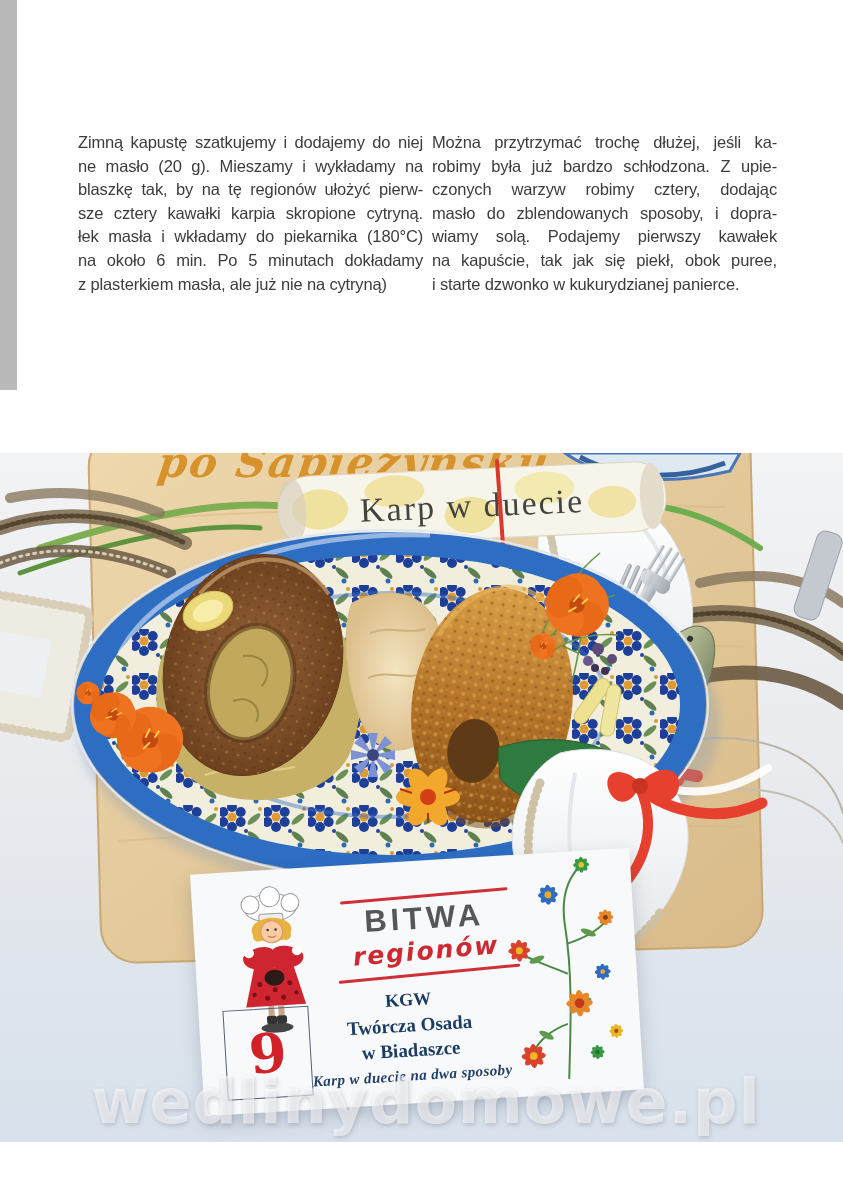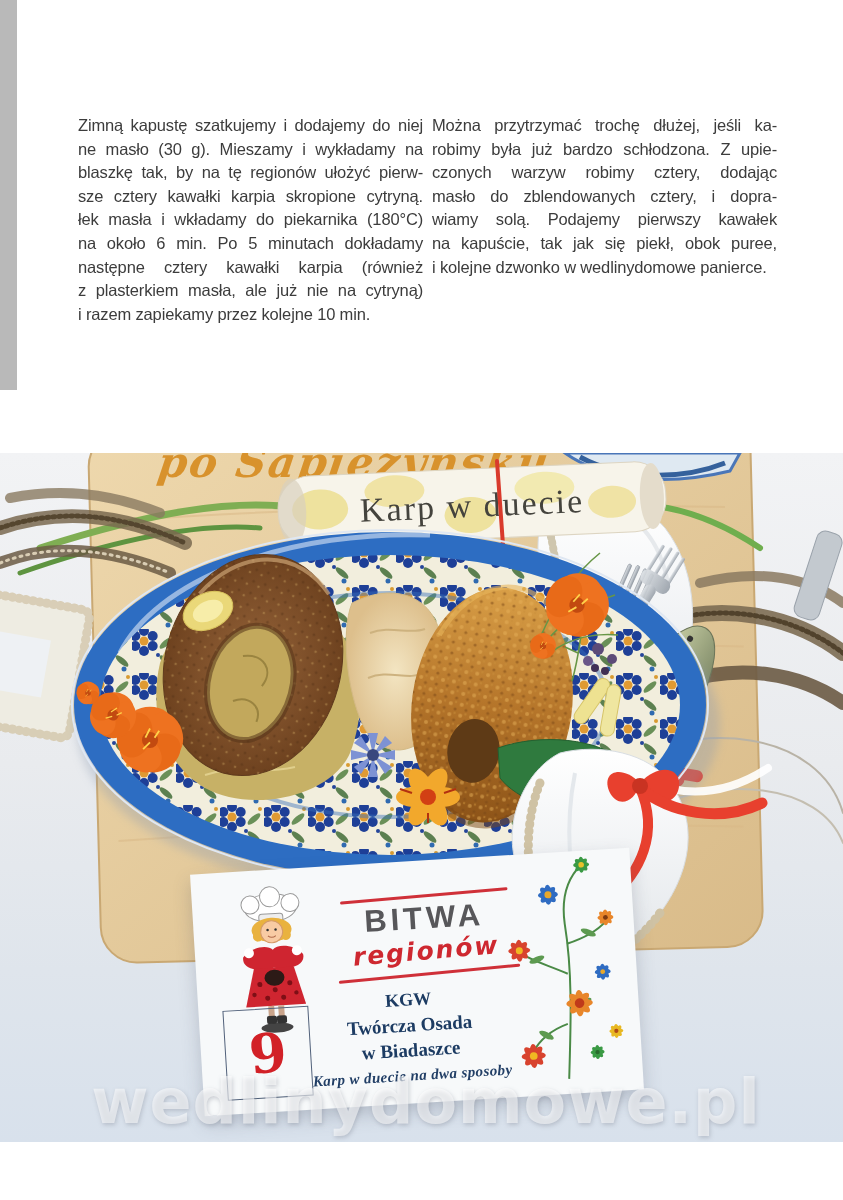--- a/index.html
+++ b/index.html
@@ -5,21 +5,21 @@
   html,body{margin:0;padding:0;}
   body{
     width:843px;height:1200px;position:relative;overflow:hidden;
     background:#ffffff;font-family:"Liberation Sans",sans-serif;
   }
   
   .left-bar{position:absolute;left:0;top:0;width:17px;height:390px;background:#b9b9b9;}
 
   
   .article{position:absolute;left:78px;top:114px;width:699px;display:flex;justify-content:space-between;}
-  .col{width:345px;font-size:16.5px;line-height:23.6px;color:#3c3c3c;letter-spacing:-0.15px;}
+  .col{width:345px;font-size:16.5px;line-height:23.6px;color:#3c3c3c;letter-spacing:-0.15px;margin-top:17px;}
   .tline{text-align:justify;text-align-last:justify;}
   .tline:last-child{text-align-last:left;}
 
   
   .photo{position:absolute;left:0;top:453px;width:843px;height:689px;overflow:hidden;background:#e8ebee;}
   .photo svg.scene{position:absolute;left:0;top:0;z-index:0;}
 
   
   .card{
     position:absolute;left:197px;top:408px;width:440px;height:242px;z-index:2;
@@ -54,37 +54,35 @@
   }
 </style>
 </head>
 <body>
 
 <div class="left-bar"></div>
 
 <div class="article">
   <div class="col">
       <div class="tline">Zimną kapustę szatkujemy i dodajemy do niej</div>
-      <div class="tline">ne masło (30 g). Mieszamy i wykładamy na</div>
+      <div class="tline">ne masło (20 g). Mieszamy i wykładamy na</div>
       <div class="tline">blaszkę tak, by na tę regionów ułożyć pierw-</div>
       <div class="tline">sze cztery kawałki karpia skropione cytryną.</div>
       <div class="tline">łek masła i wkładamy do piekarnika (180°C)</div>
       <div class="tline">na około 6 min. Po 5 minutach dokładamy</div>
-      <div class="tline">następne cztery kawałki karpia (również</div>
       <div class="tline">z plasterkiem masła, ale już nie na cytryną)</div>
-      <div class="tline">i razem zapiekamy przez kolejne 10 min.</div>
     </div>
   <div class="col">
       <div class="tline">Można przytrzymać trochę dłużej, jeśli ka-</div>
       <div class="tline">robimy była już bardzo schłodzona. Z upie-</div>
       <div class="tline">czonych warzyw robimy cztery, dodając</div>
-      <div class="tline">masło do zblendowanych cztery, i dopra-</div>
+      <div class="tline">masło do zblendowanych sposoby, i dopra-</div>
       <div class="tline">wiamy solą. Podajemy pierwszy kawałek</div>
       <div class="tline">na kapuście, tak jak się piekł, obok puree,</div>
-      <div class="tline">i kolejne dzwonko w wedlinydomowe panierce.</div>
+      <div class="tline">i starte dzwonko w kukurydzianej panierce.</div>
     </div>
 </div>
 
 <div class="photo">
   <svg class="scene" width="843" height="689" viewBox="0 0 843 689">
     <defs>
       <linearGradient id="bgGrad" x1="0" y1="0" x2="0" y2="1">
         <stop offset="0" stop-color="#f2f3f5"></stop>
           <stop offset=".45" stop-color="#e9ebee"></stop>
         <stop offset=".75" stop-color="#dfe5ec"></stop>

